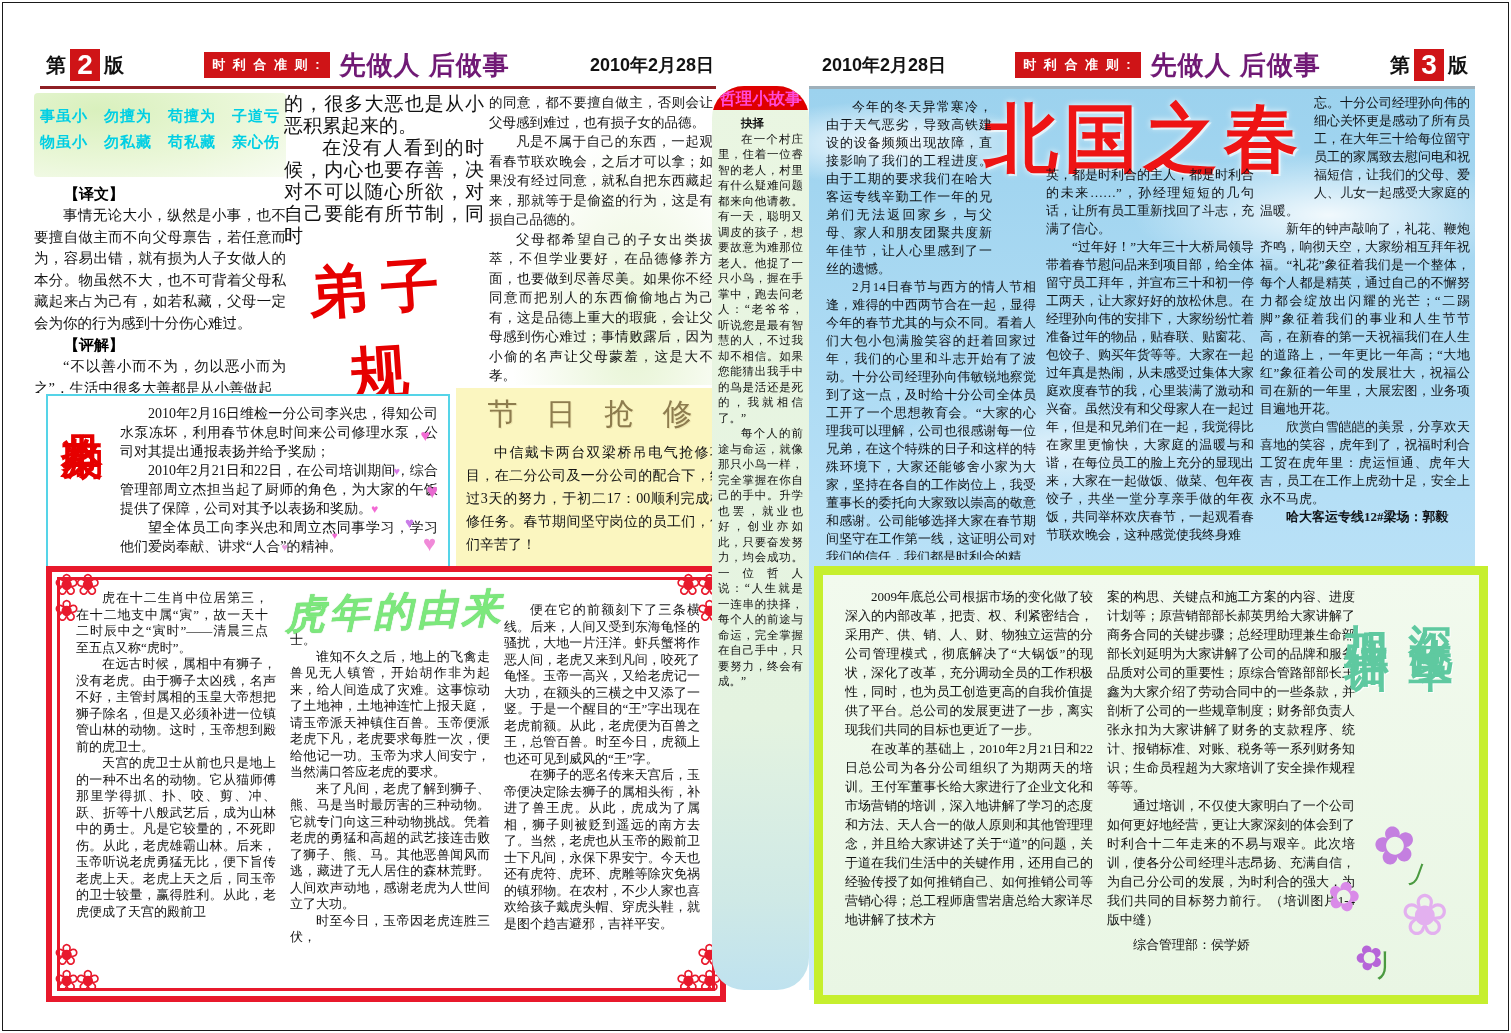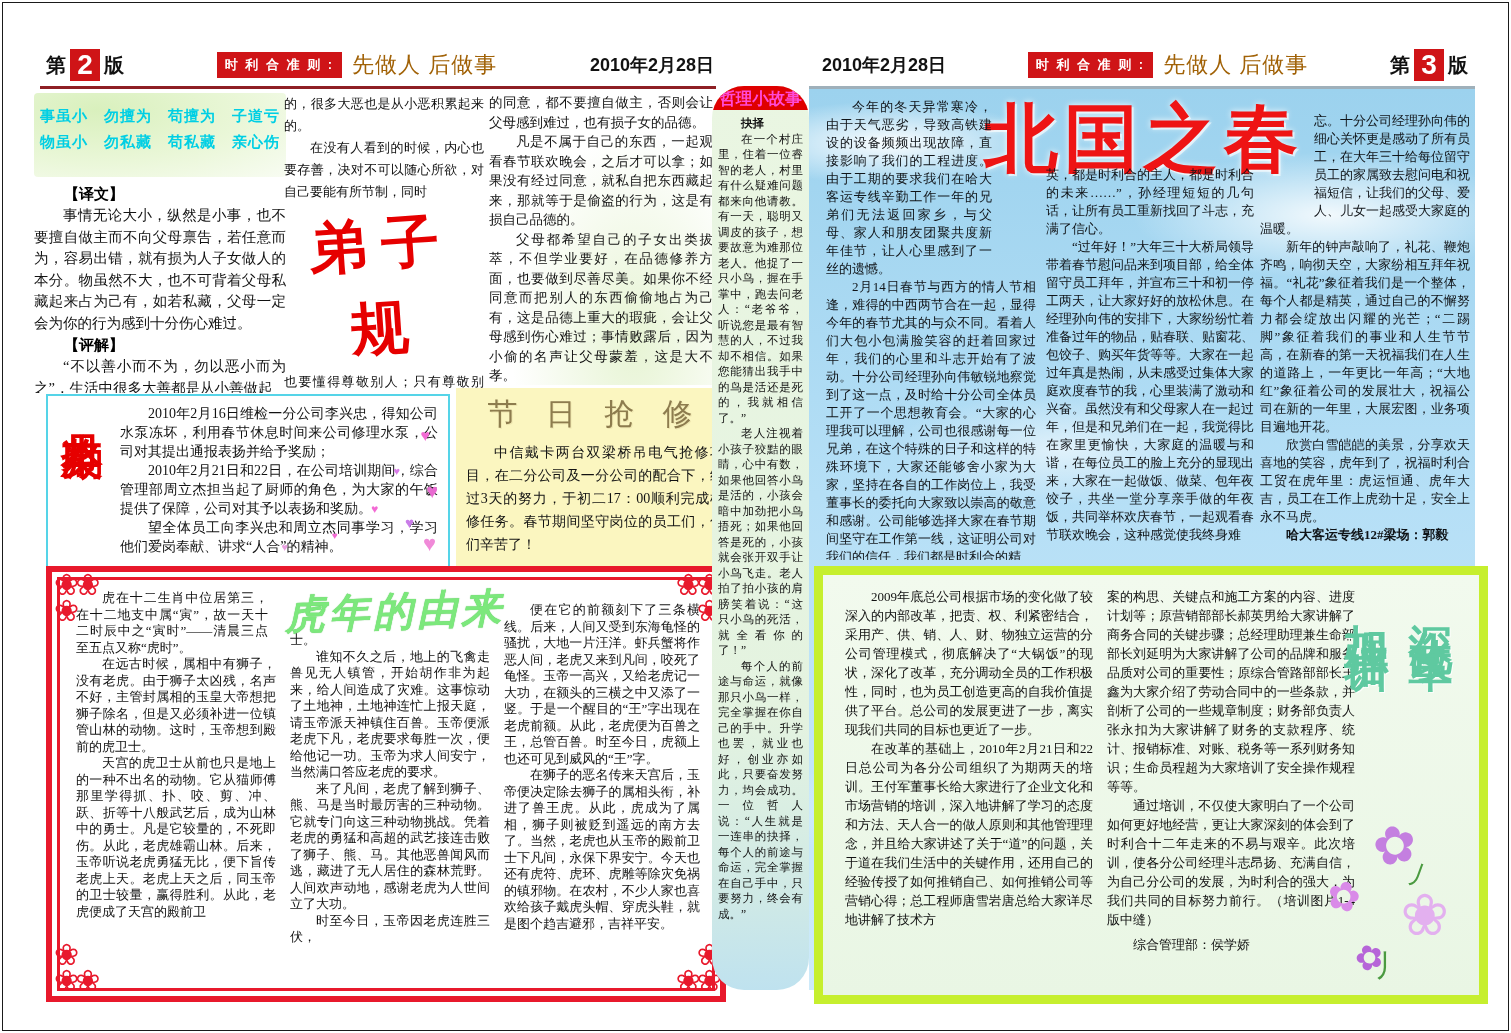--- a/index.html
+++ b/index.html
@@ -11,32 +11,32 @@
   p{margin:0;text-align:justify;}
   .ind{text-indent:2em;}
 
   
   .hdr{display:flex;justify-content:space-between;align-items:center;height:38px;}
   .hdr-left,.hdr-right{display:flex;align-items:center;gap:4px;font-weight:bold;font-size:20px;color:#111;}
   .pagenum-box{background:#cf1417;color:#fff;font-size:28px;font-weight:bold;width:30px;height:32px;
                display:flex;align-items:center;justify-content:center;}
   .motto{display:flex;align-items:center;gap:10px;}
   .motto-box{background:#cf1417;color:#fff;font-weight:bold;font-size:13px;padding:4px 8px;letter-spacing:2px;}
-  .motto-text{font-weight:normal;font-size:22px;color:#a16207;letter-spacing:1px;}
+  .motto-text{font-weight:bold;font-size:26px;color:#701a75;letter-spacing:1px;}
   .hdr-date{font-weight:bold;font-size:18px;color:#111;}
   .rule2{background:#8e1f24;}
   .rule3{background:#9fb0ba;}
 
   
   .leaf-box{height:74px;border-radius:4px;padding:10px 6px 0 6px;
     background:radial-gradient(ellipse at 25% 20%,#d9f0bd 0%,#eaf7d8 55%,#f8fcf2 100%);}
   .cyan-line{color:#00cfe4;font-weight:bold;font-size:15px;letter-spacing:1px;line-height:26px;white-space:nowrap;}
   .sect-head{font-weight:bold;font-size:15px;line-height:22px;text-indent:2em;}
   .bodytxt{font-size:14.5px;line-height:21.5px;color:#121212;}
-  .colB-txt{font-size:13px;line-height:22px;color:#121212;font-family:Liberation Serif, serif;}
+  .colB-txt{font-size:19px;line-height:22px;color:#121212;font-family:Liberation Serif, serif;}
   .colC{background:radial-gradient(ellipse at 65% 85%,#e7f4d4 0%,rgba(255,255,255,0) 60%);}
   .colC-txt{font-size:13.5px;line-height:19.5px;color:#121212;}
   .dizigui{color:#e60000;font-size:58px;font-weight:bold;letter-spacing:14px;text-align:center;
            font-family:"Liberation Serif","DejaVu Serif",serif;transform:rotate(-4deg);line-height:84px;}
 
   
   .monthly{border:2px solid #55d4e8;background:#ffffff;display:flex;overflow:hidden;}
   .monthly-title{writing-mode:vertical-rl;text-orientation:upright;color:#e60000;font-weight:900;
      font-size:42px;font-family:"Liberation Serif","DejaVu Serif",serif;line-height:56px;
      padding:4px 2px 0 6px;letter-spacing:2px;}
@@ -174,21 +174,20 @@
     <p class="ind">便在它的前额刻下了三条横线。后来，人间又受到东海龟怪的骚扰，大地一片汪洋。虾兵蟹将作恶人间，老虎又来到凡间，咬死了龟怪。玉帝一高兴，又给老虎记一大功，在额头的三横之中又添了一竖。于是一个醒目的“王”字出现在老虎前额。从此，老虎便为百兽之王，总管百兽。时至今日，虎额上也还可见到威风的“王”字。</p>
     <p class="ind">在狮子的恶名传来天宫后，玉帝便决定除去狮子的属相头衔，补进了兽王虎。从此，虎成为了属相，狮子则被贬到遥远的南方去了。当然，老虎也从玉帝的殿前卫士下凡间，永保下界安宁。今天也还有虎符、虎环、虎雕等除灾免祸的镇邪物。在农村，不少人家也喜欢给孩子戴虎头帽、穿虎头鞋，就是图个趋吉避邪，吉祥平安。</p>
   </div>
 </div>
 
 <div class="abs phil" style="left:712px;top:86px;width:97px;height:904px;">
   <div class="phil-title">哲理小故事</div>
   <div class="phil-body serif">
     <p class="ind" style="font-weight:bold;">抉择</p>
     <p class="ind">在一个村庄里，住着一位睿智的老人，村里有什么疑难问题都来向他请教。有一天，聪明又调皮的孩子，想要故意为难那位老人。他捉了一只小鸟，握在手掌中，跑去问老人：“老爷爷，听说您是最有智慧的人，不过我却不相信。如果您能猜出我手中的鸟是活还是死的，我就相信了。”</p>
-    <p class="ind">老人注视着小孩子狡黠的眼睛，心中有数，如果他回答小鸟是活的，小孩会暗中加劲把小鸟捂死；如果他回答是死的，小孩就会张开双手让小鸟飞走。老人拍了拍小孩的肩膀笑着说：“这只小鸟的死活，就全看你的了！”</p>
     <p class="ind">每个人的前途与命运，就像那只小鸟一样，完全掌握在你自己的手中。升学也罢，就业也好，创业亦如此，只要奋发努力，均会成功。一位哲人说：“人生就是一连串的抉择，每个人的前途与命运，完全掌握在自己手中，只要努力，终会有成。”</p>
   </div>
 </div>
 
 <div class="abs sky" style="left:809px;top:89px;width:666px;height:901px;"></div>
 
 <div class="abs hdr" style="left:822px;top:46px;width:646px;">
   <div class="hdr-date">2010年2月28日</div>
   <div class="motto">
     <span class="motto-box">时 利 合 准 则 :</span>
@@ -206,21 +205,21 @@
 
 <div class="abs bgcol serif" style="left:826px;top:98px;width:210px;height:462px;overflow:hidden;">
   <div class="spacer-r"></div>
   <p class="ind">今年的冬天异常寒冷，由于天气恶劣，导致高铁建设的设备频频出现故障，直接影响了我们的工程进度。由于工期的要求我们在哈大客运专线辛勤工作一年的兄弟们无法返回家乡，与父母、家人和朋友团聚共度新年佳节，让人心里感到了一丝的遗憾。</p>
   <p class="ind">2月14日春节与西方的情人节相逢，难得的中西两节合在一起，显得今年的春节尤其的与众不同。看着人们大包小包满脸笑容的赶着回家过年，我们的心里和斗志开始有了波动。十分公司经理孙向伟敏锐地察觉到了这一点，及时给十分公司全体员工开了一个思想教育会。“大家的心理我可以理解，公司也很感谢每一位兄弟，在这个特殊的日子和这样的特殊环境下，大家还能够舍小家为大家，坚持在各自的工作岗位上，我受董事长的委托向大家致以崇高的敬意和感谢。公司能够选择大家在春节期间坚守在工作第一线，这证明公司对我们的信任，我们都是时利合的精</p>
 </div>
 <div class="abs bgcol serif" style="left:1046px;top:166px;width:208px;height:394px;overflow:hidden;">
   <p>英，都是时利合的主人，都是时利合的未来……”，孙经理短短的几句话，让所有员工重新找回了斗志，充满了信心。</p>
   <p class="ind">“过年好！”大年三十大桥局领导带着春节慰问品来到项目部，给全体留守员工拜年，并宣布三十和初一停工两天，让大家好好的放松休息。在经理孙向伟的安排下，大家纷纷忙着准备过年的物品，贴春联、贴窗花、包饺子、购买年货等等。大家在一起过年真是热闹，从未感受过集体大家庭欢度春节的我，心里装满了激动和兴奋。虽然没有和父母家人在一起过年，但是和兄弟们在一起，我觉得比在家里更愉快，大家庭的温暖与和谐，在每位员工的脸上充分的显现出来，大家在一起做饭、做菜、包年夜饺子，共坐一堂分享亲手做的年夜饭，共同举杯欢庆春节，一起观看春节联欢晚会，这种感觉使我终身难</p>
 </div>
-<div class="abs bgcol serif" style="left:1260px;top:112px;width:210px;height:462px;overflow:hidden;">
+<div class="abs bgcol serif" style="left:1260px;top:94px;width:210px;height:462px;overflow:hidden;">
   <div class="spacer-l"></div>
   <p>忘。十分公司经理孙向伟的细心关怀更是感动了所有员工，在大年三十给每位留守员工的家属致去慰问电和祝福短信，让我们的父母、爱人、儿女一起感受大家庭的温暖。</p>
   <p class="ind">新年的钟声敲响了，礼花、鞭炮齐鸣，响彻天空，大家纷相互拜年祝福。“礼花”象征着我们是一个整体，每个人都是精英，通过自己的不懈努力都会绽放出闪耀的光芒；“二踢脚”象征着我们的事业和人生节节高，在新春的第一天祝福我们在人生的道路上，一年更比一年高；“大地红”象征着公司的发展壮大，祝福公司在新的一年里，大展宏图，业务项目遍地开花。</p>
   <p class="ind">欣赏白雪皑皑的美景，分享欢天喜地的笑容，虎年到了，祝福时利合工贸在虎年里：虎运恒通、虎年大吉，员工在工作上虎劲十足，安全上永不马虎。</p>
   <p class="byline">哈大客运专线12#梁场：郭毅</p>
 </div>
 
 <div class="abs training" style="left:814px;top:566px;width:656px;height:420px;">
   <div class="tcol serif" style="left:22px;top:12px;width:248px;height:382px;overflow:hidden;">
     <p class="ind">2009年底总公司根据市场的变化做了较深入的内部改革，把责、权、利紧密结合，采用产、供、销、人、财、物独立运营的分公司管理模式，彻底解决了“大锅饭”的现状，深化了改革，充分调动全员的工作积极性，同时，也为员工创造更高的自我价值提供了平台。总公司的发展更进了一步，离实现我们共同的目标也更近了一步。</p>

